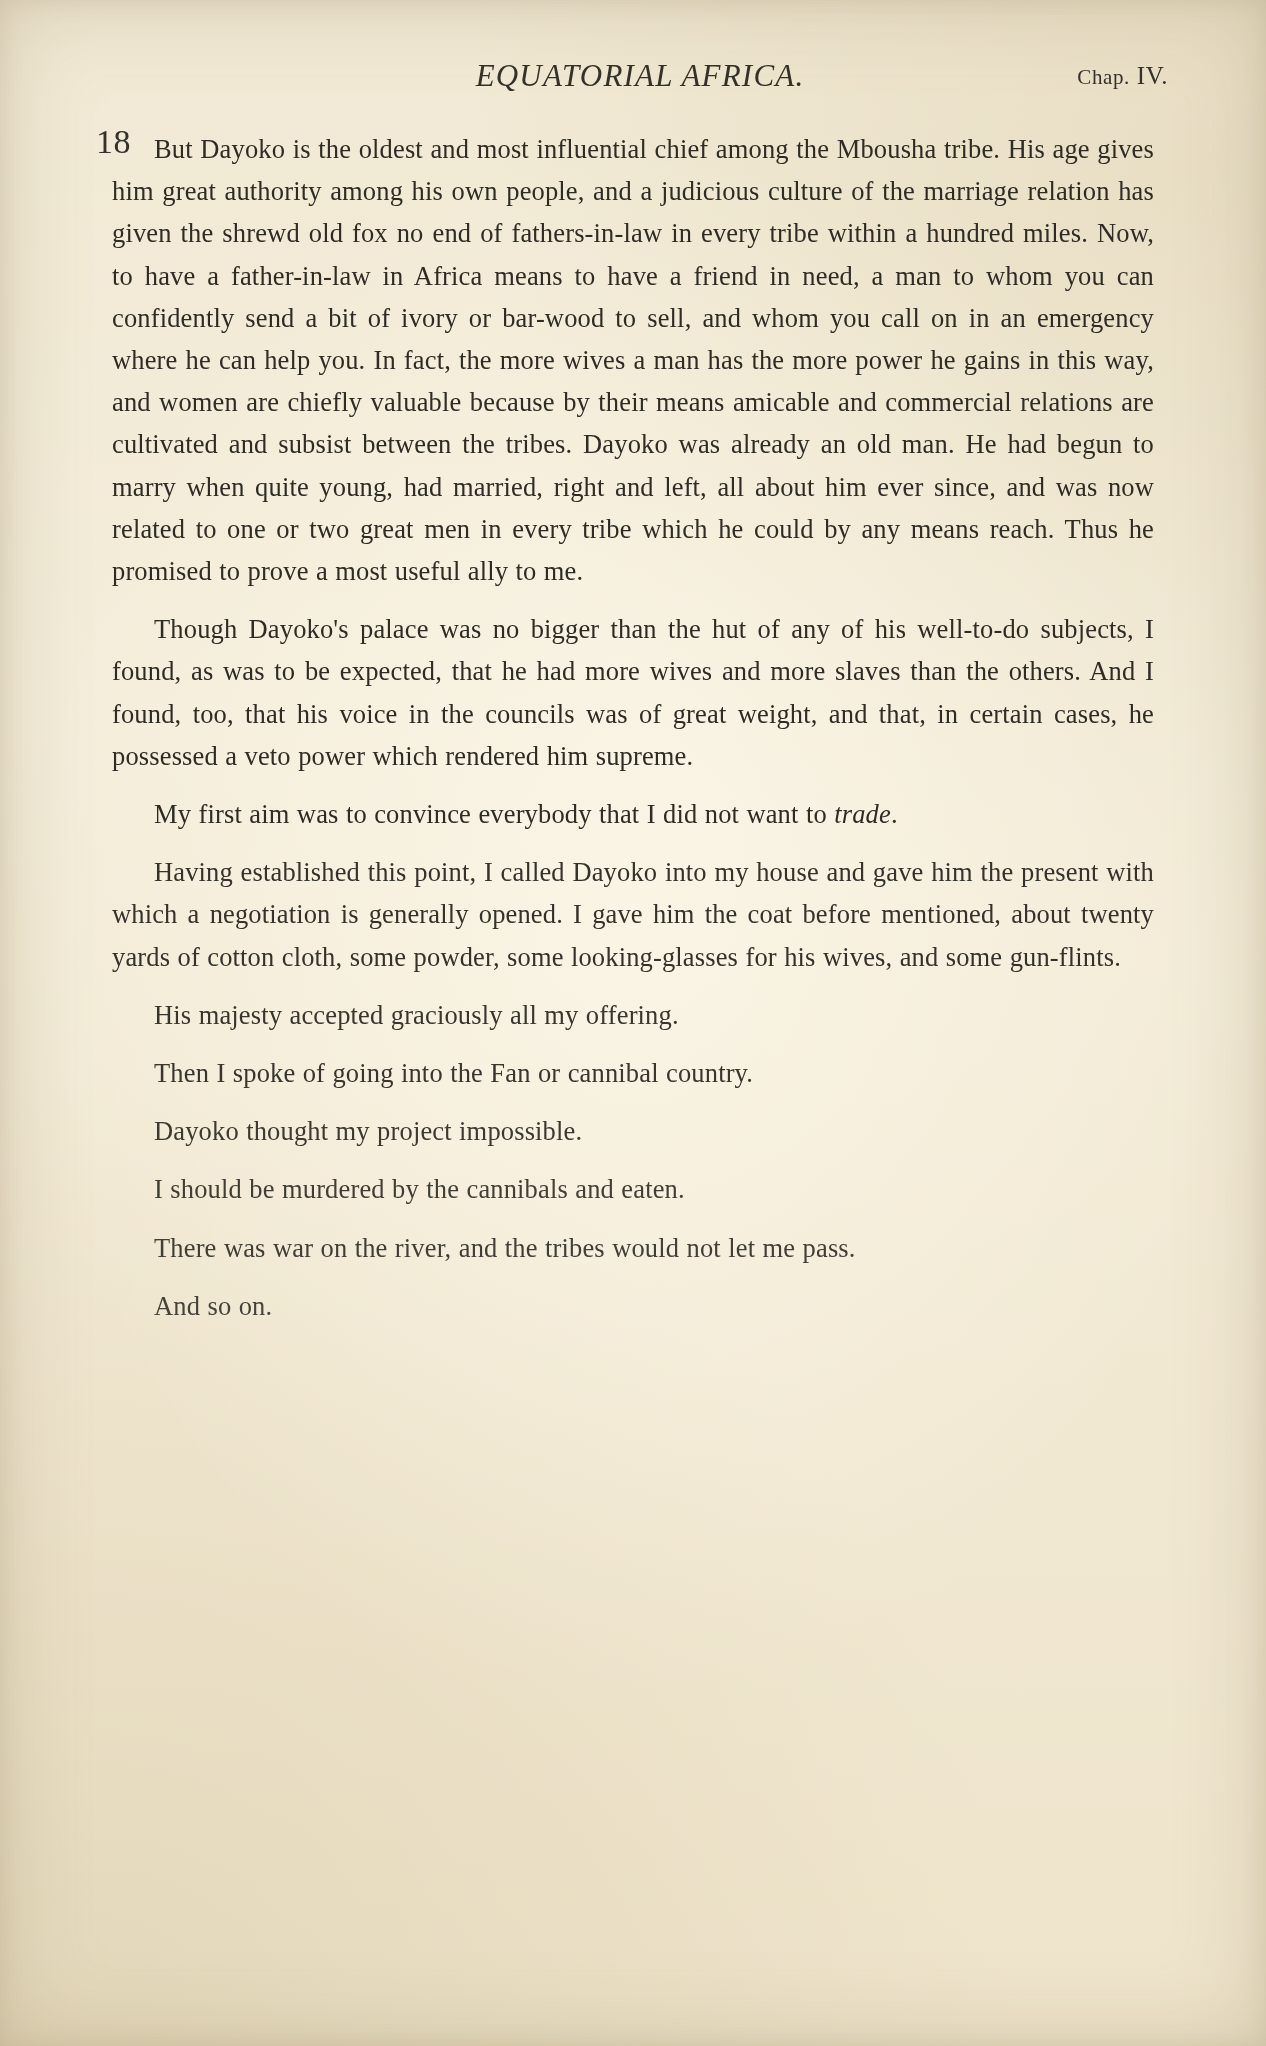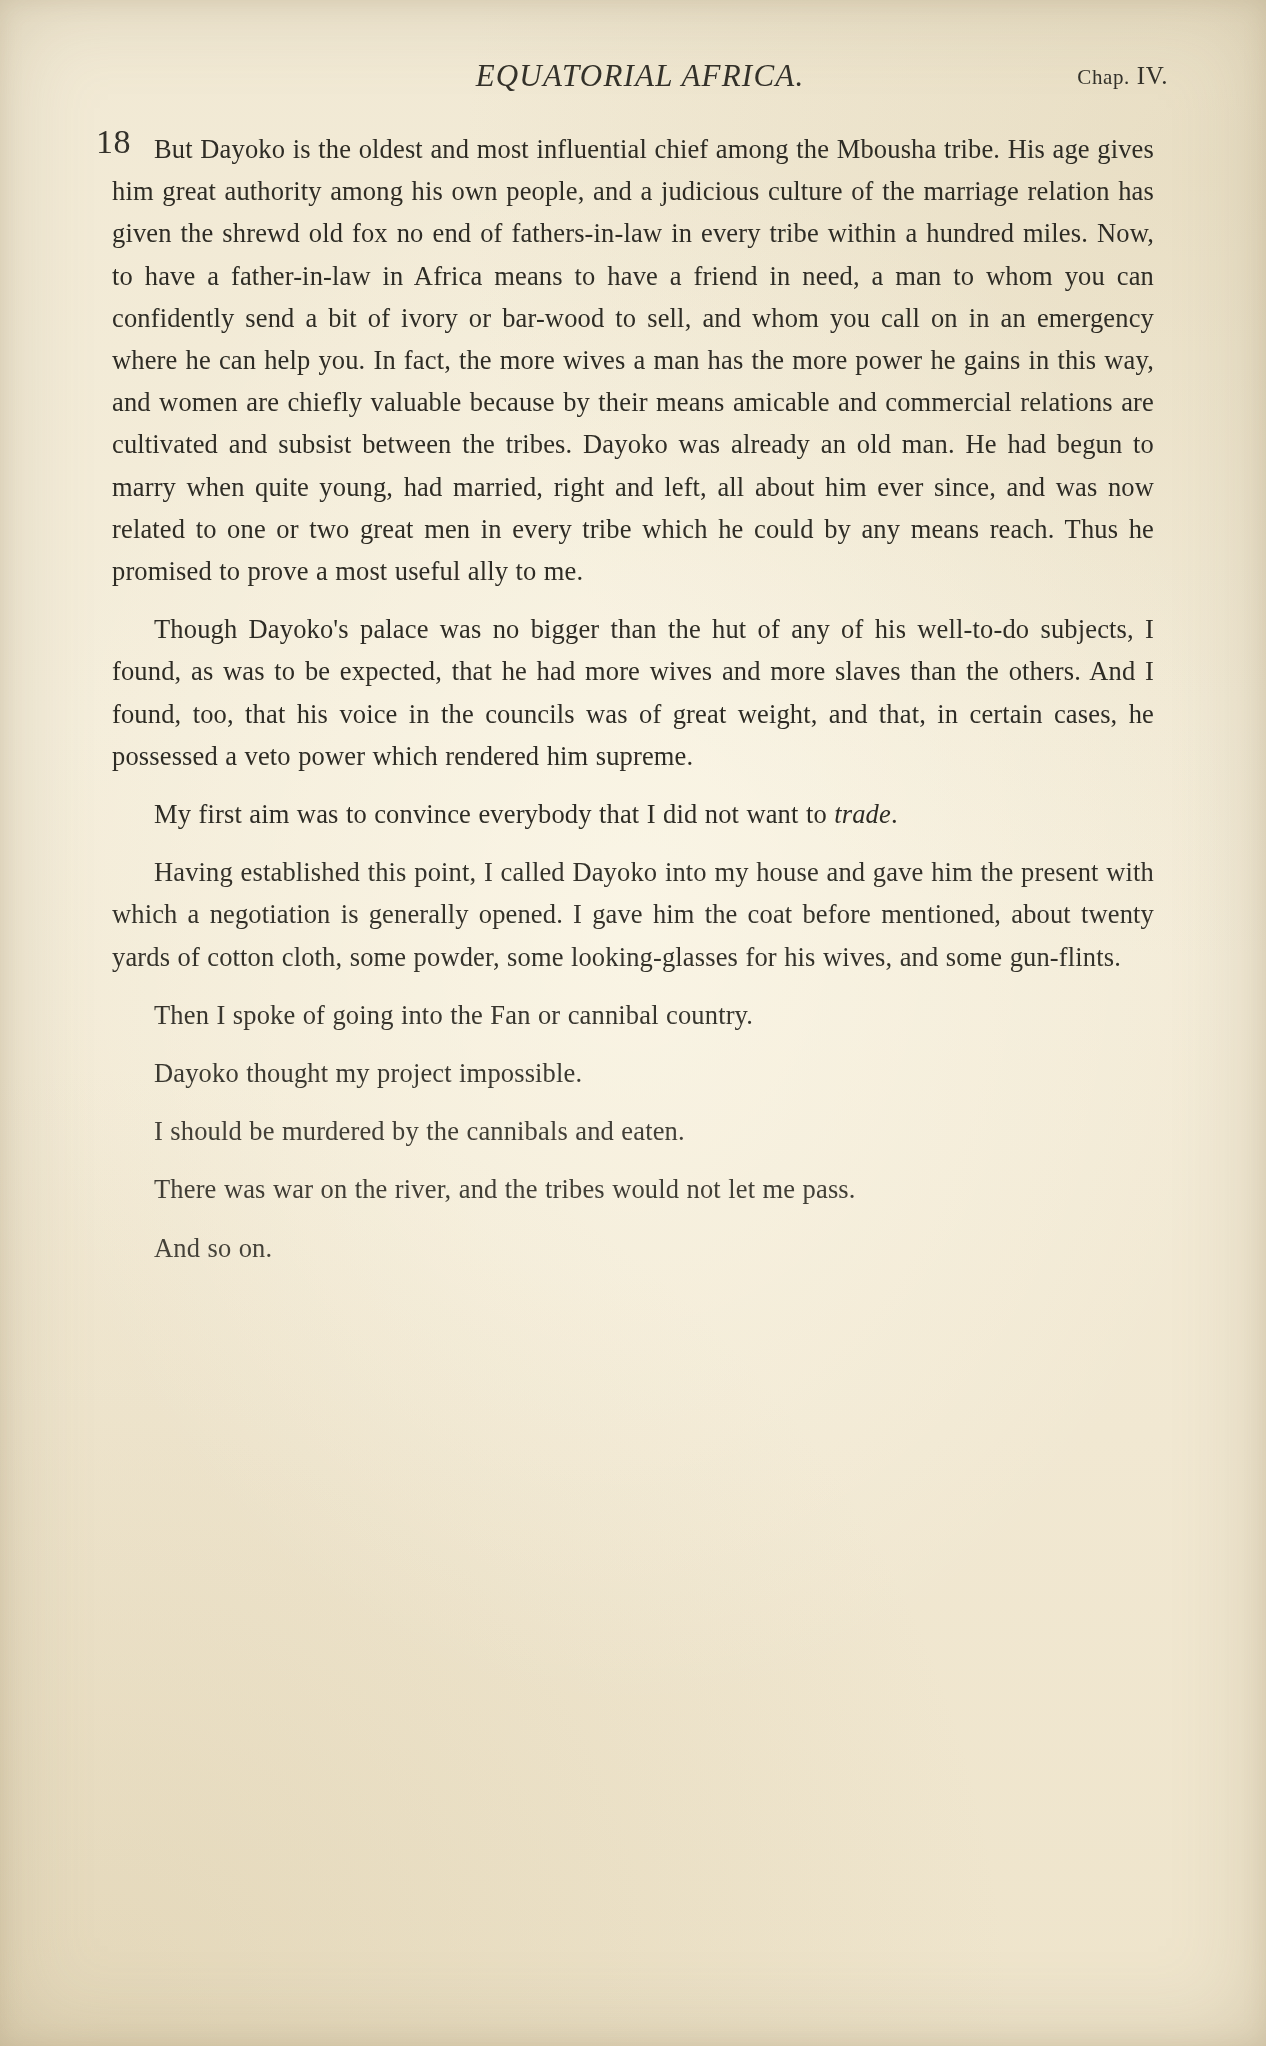--- a/index.html
+++ b/index.html
@@ -108,20 +108,21 @@
       <span class="folio">18</span>
       <span class="head-title">EQUATORIAL AFRICA.</span>
       <span class="head-chap"><span class="sc">Chap.</span> <span>IV.</span></span>
     </div>
 
     <div class="body-text">
       <p>But Dayoko is the oldest and most influential chief among the Mbousha tribe. His age gives him great authority among his own people, and a judicious culture of the marriage relation has given the shrewd old fox no end of fathers-in-law in every tribe within a hundred miles. Now, to have a father-in-law in Africa means to have a friend in need, a man to whom you can confidently send a bit of ivory or bar-wood to sell, and whom you call on in an emergency where he can help you. In fact, the more wives a man has the more power he gains in this way, and women are chiefly valuable because by their means amicable and commercial relations are cultivated and subsist between the tribes. Dayoko was already an old man. He had begun to marry when quite young, had married, right and left, all about him ever since, and was now related to one or two great men in every tribe which he could by any means reach. Thus he promised to prove a most useful ally to me.</p>
       <p>Though Dayoko's palace was no bigger than the hut of any of his well-to-do subjects, I found, as was to be expected, that he had more wives and more slaves than the others. And I found, too, that his voice in the councils was of great weight, and that, in certain cases, he possessed a veto power which rendered him supreme.</p>
       <p id="p-italic">My first aim was to convince everybody that I did not want to <em>trade</em>.</p>
       <p class="fade-1">Having established this point, I called Dayoko into my house and gave him the present with which a negotiation is generally opened. I gave him the coat before mentioned, about twenty yards of cotton cloth, some powder, some looking-glasses for his wives, and some gun-flints.</p>
+      <p class="fade-2">His majesty accepted graciously all my offering.</p>
       <p class="fade-2">Then I spoke of going into the Fan or cannibal country.</p>
       <p class="fade-3">Dayoko thought my project impossible.</p>
       <p class="fade-4">I should be murdered by the cannibals and eaten.</p>
       <p class="fade-4">There was war on the river, and the tribes would not let me pass.</p>
       <p class="fade-5">And so on.</p>
     </div>
 
   </div>
 </div>
 

